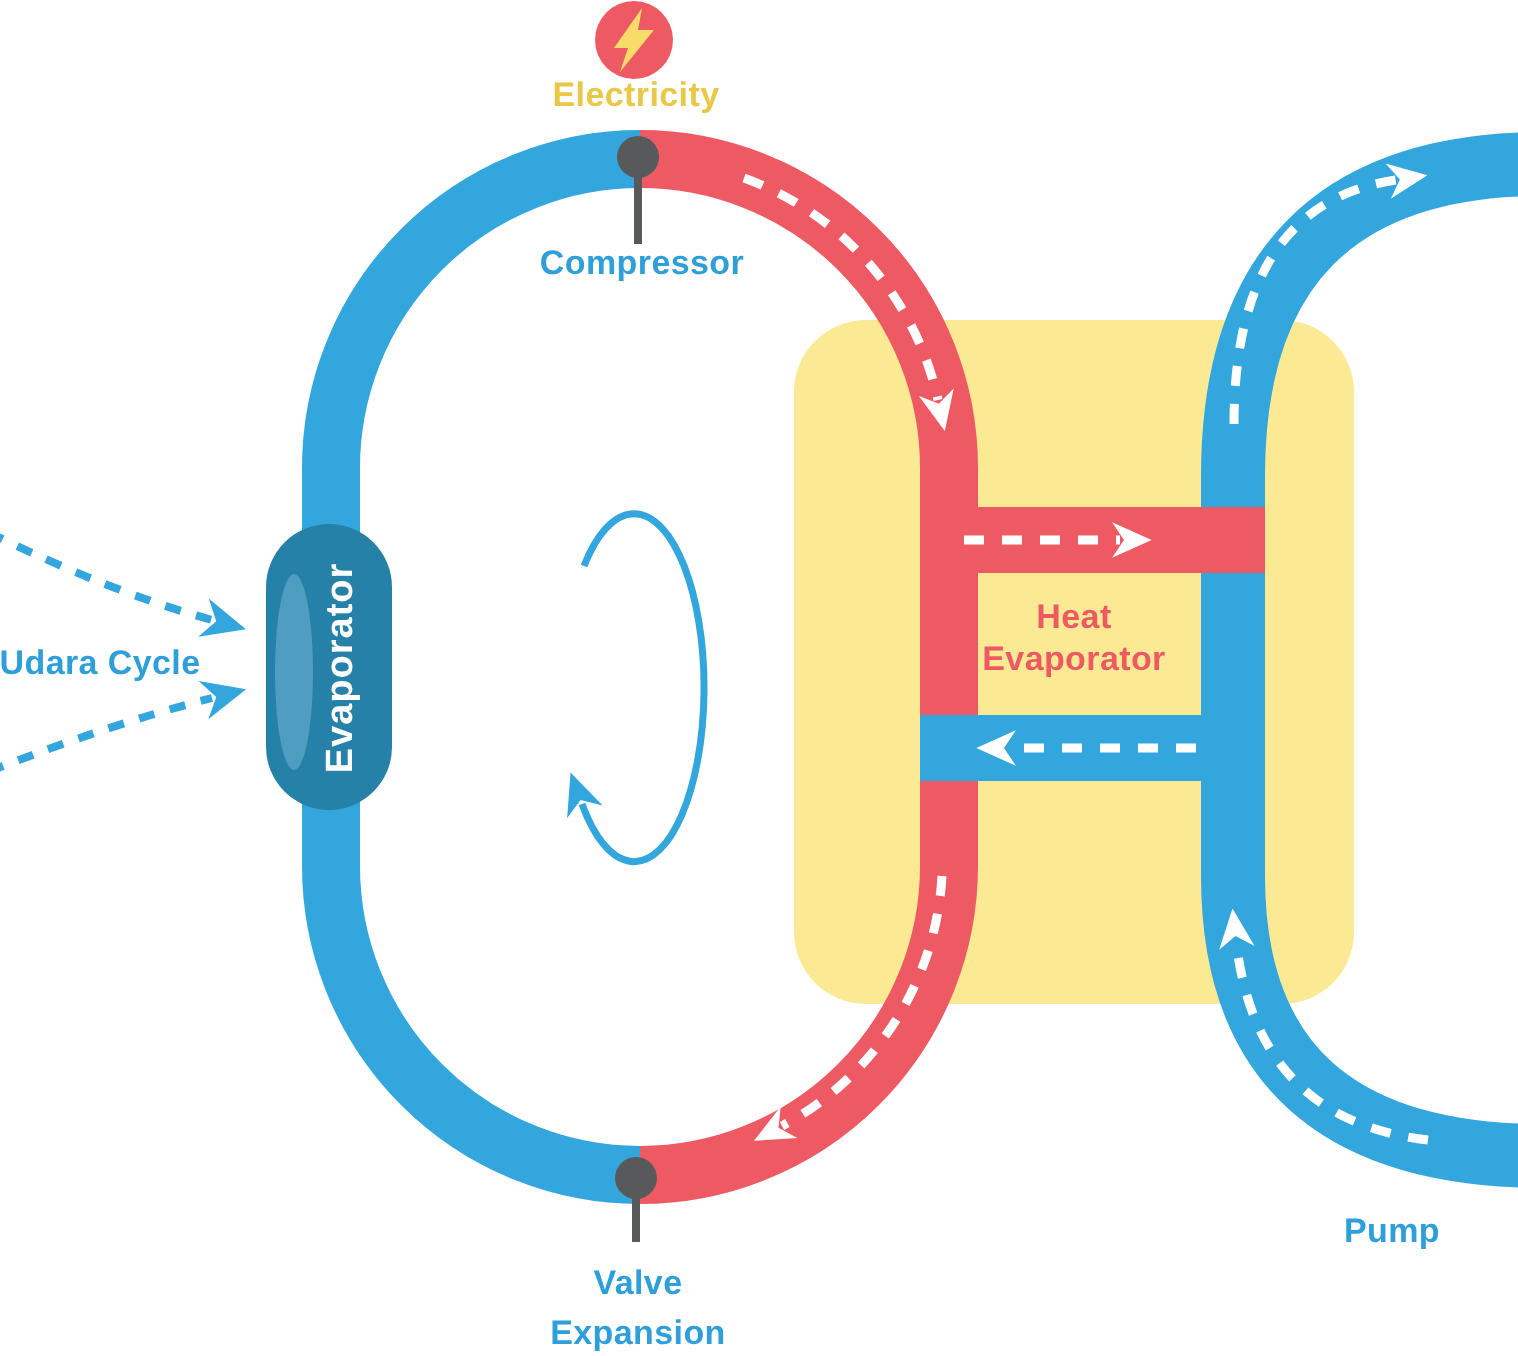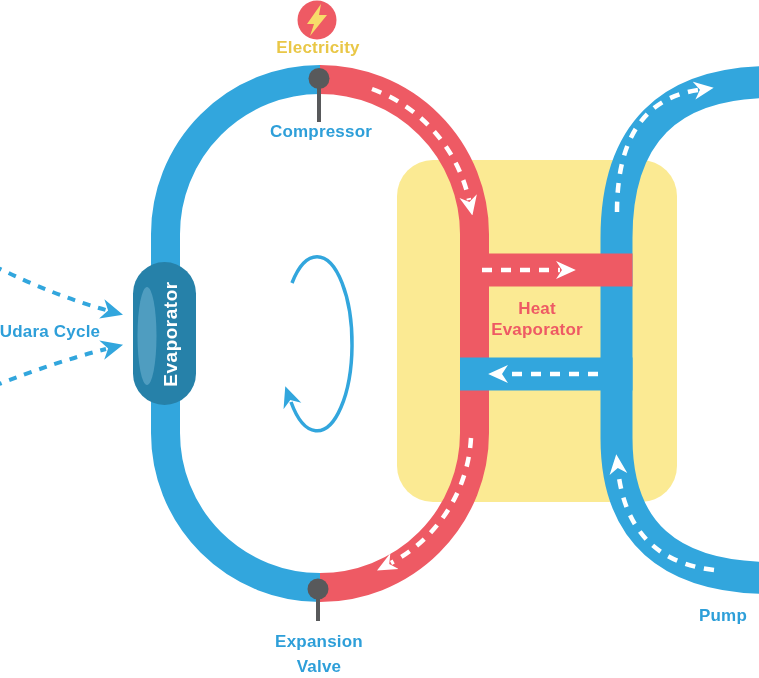--- a/index.html
+++ b/index.html
@@ -14,21 +14,21 @@
   .yellow{color:#E9C747;}
   .lh21 span{line-height:21px;text-align:center;}
   .lh25 span{line-height:25px;}
   .lbl-electricity{left:318px;top:38px;}
   .lbl-compressor{left:321px;top:122px;}
   .lbl-hot-water-tank{left:653px;top:32px;}
   .lbl-udara-luar{left:50px;top:322px;}
   .lbl-refrigerant{left:290px;top:319px;}
   .lbl-heat-exchanger{left:537px;top:298px;}
   .lbl-expansion-valve{left:319px;top:629px;}
-  .lbl-pump{left:723px;top:606px;}
+  .lbl-pump{left:696px;top:606px;}
   .lbl-evaporator{left:171px;top:334px;transform:translate(-50%,-50%) rotate(-90deg);
        color:#fff;font-size:19px;letter-spacing:.5px;}
 </style>
 </head>
 <body>
 
 <div class="stage">
 
   <svg width="759" height="678" viewBox="0 0 759 678">
     <defs>
@@ -92,19 +92,19 @@
   </svg>
 
   <div class="lbl yellow lbl-electricity">Electricity</div>
   <div class="lbl blue lbl-compressor">Compressor</div>
   <div class="lbl blue lbl-udara-luar">Udara Cycle</div>
   <div class="lbl red lh21 lbl-heat-exchanger">
     <span>Heat</span>
     <span>Evaporator</span>
   </div>
   <div class="lbl blue lh25 lbl-expansion-valve">
+    <span>Valve</span>
     <span>Expansion</span>
-    <span>Valve</span>
   </div>
   <div class="lbl blue lbl-pump">Pump</div>
   <div class="lbl lbl-evaporator">Evaporator</div>
 
 </div>
 
 </body></html>

